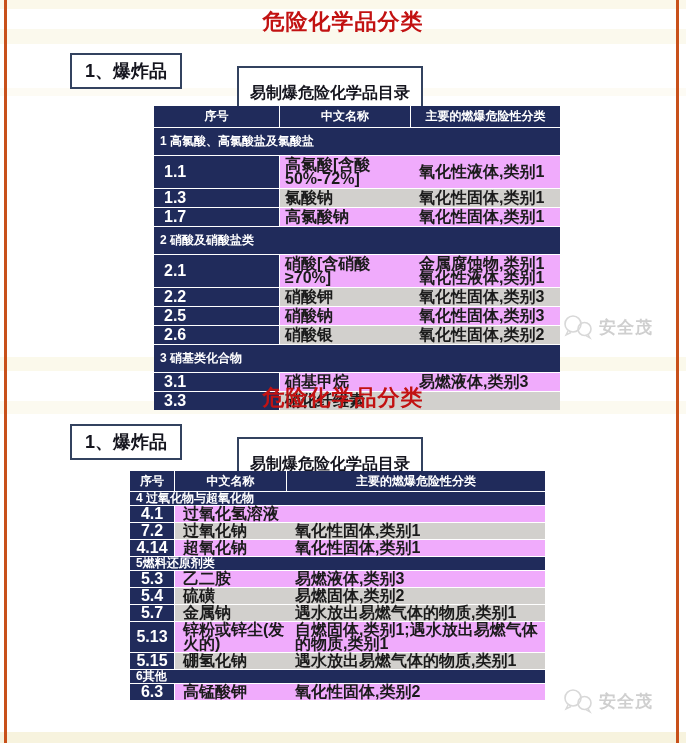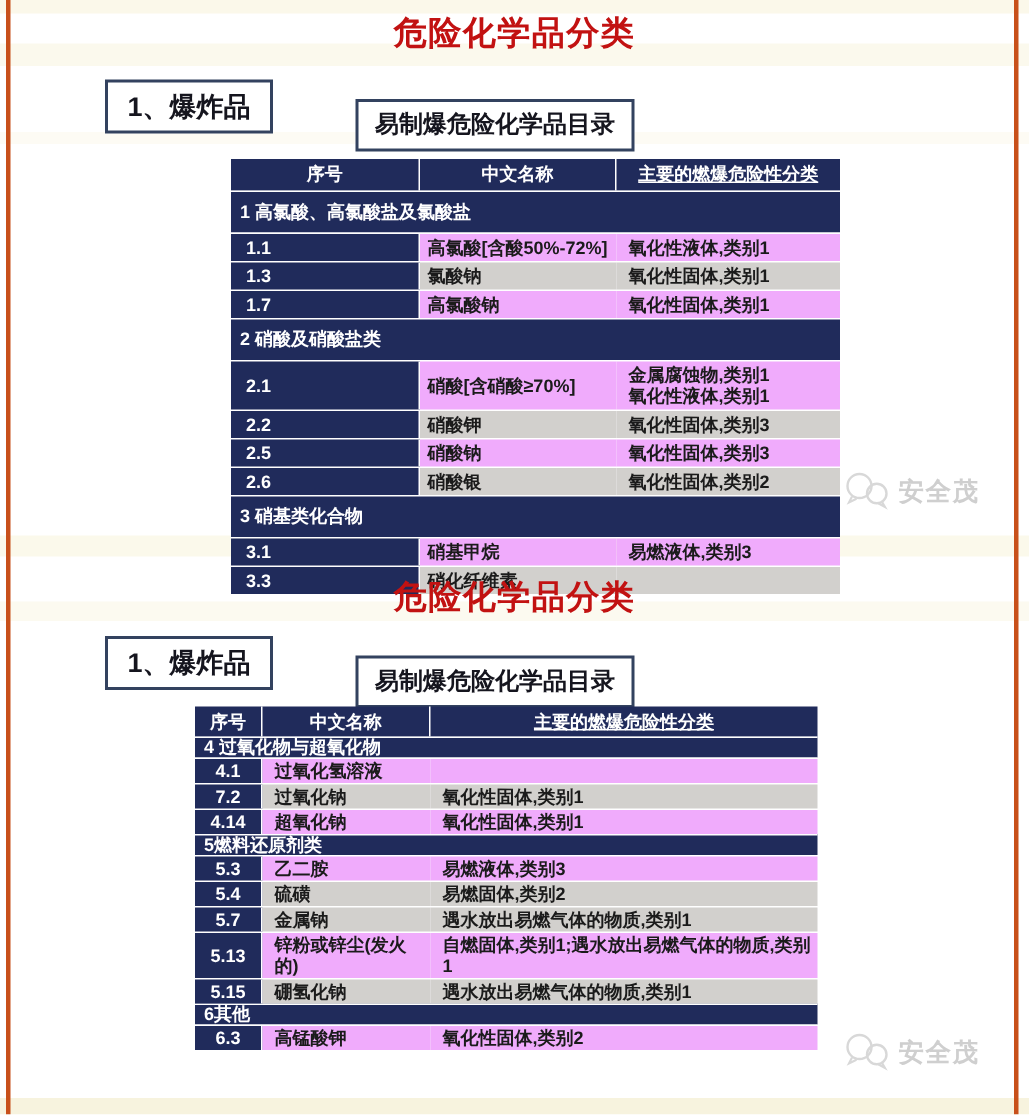--- a/index.html
+++ b/index.html
@@ -15,34 +15,34 @@
   .panel-title {
     position:absolute; left:0; width:100%; text-align:center; z-index:2;
     font-size:22px; font-weight:bold; color:#c21212; letter-spacing:1px;
   }
   .label-box {
     position:absolute; z-index:2; background:#ffffff; border:2px solid #33425f;
     display:flex; align-items:center; justify-content:center;
     font-weight:bold; color:#15151e;
   }
   .box-category { font-size:18px; padding:4px 13px; }
-  .box-catalog  { font-size:16px; padding:5px 11px; }
+  .box-catalog  { font-size:16px; padding:15px 11px; }
 
   .htable { position:absolute; z-index:2; color:#1b1b1b; }
   .thead { display:flex; background:#202b5b; color:#fff; font-weight:bold; }
   .thead .hc {
     display:flex; align-items:center; justify-content:center;
     border-right:1px solid #fff; font-size:12px;
   }
-  .thead .hc:last-child { border-right:none;text-decoration:underline; }
+  .thead .hc:last-child { border-right:none; }
   .section-row {
     background:#202b5b; color:#fff; font-weight:bold; font-size:12px;
     display:flex; align-items:center; padding-left:6px; border-top:1px solid #fff;
   }
-  .trow { display:flex; border-top:1px solid #fff; font-weight:bold; font-size:12px; }
+  .trow { display:flex; border-top:1px solid #fff; font-weight:bold; font-size:16px; }
   .c { display:flex; align-items:center; line-height:14px; }
   .cno { background:#202b5b; color:#fff; border-right:1px solid #fff; }
   .trow.light .cname, .trow.light .chaz { background:#f0abfc; }
   .trow.dark  .cname, .trow.dark  .chaz { background:#d2d0cd; }
   .chaz { white-space:pre-line; }
 
   
   .t1 { left:154px; top:106px; width:406px; }
   .t1 .thead { height:21px; }
   .t1 .hc:nth-child(1){ width:126px; }

